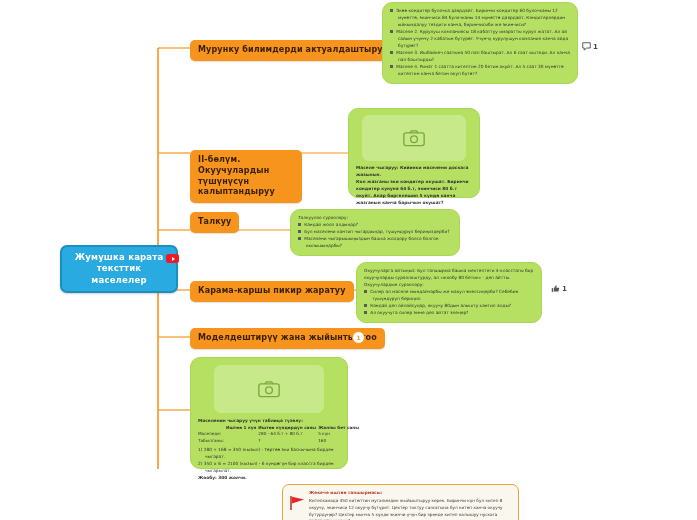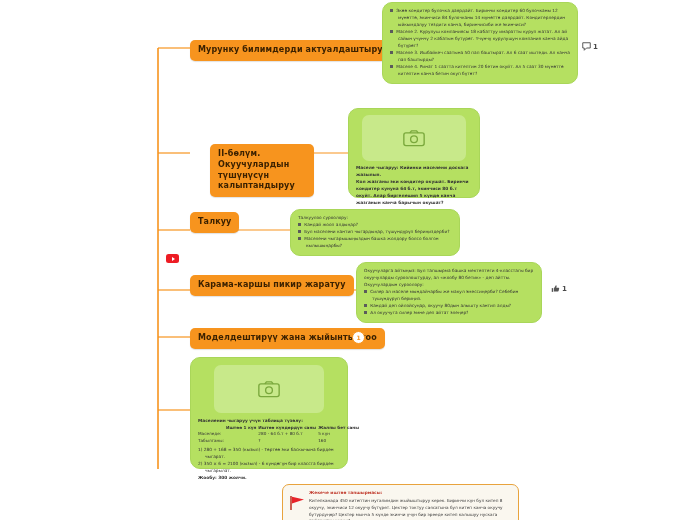--- a/index.html
+++ b/index.html
@@ -137,20 +137,23 @@
     <path d="M158,290 L190,290" stroke="#F7941E" stroke-width="1.2" fill="none"></path>
     <path d="M158,337 L190,337" stroke="#F7941E" stroke-width="1.2" fill="none"></path>
     <path d="M158,410 L190,410" stroke="#F7941E" stroke-width="1.2" fill="none"></path>
 
     <path d="M360,48  L382,48" stroke="#F7941E" stroke-width="1.1" fill="none"></path>
     <path d="M292,153 L348,153" stroke="#F7941E" stroke-width="1.1" fill="none"></path>
     <path d="M232,230 L290,230" stroke="#F7941E" stroke-width="1.1" fill="none"></path>
     <path d="M350,290 L356,290" stroke="#F7941E" stroke-width="1.1" fill="none"></path>
   </svg>
 
+  <div class="node root">
+    <span>Жумушка карата тексттик маселелер</span>
+  </div>
   <div class="redbadge" style="left:166px;top:254px;">
       <i></i>
     </div>
 
   <div class="node topic" style="left:190px;top:40px;">
     <span>Мурунку билимдерди актуалдаштыруу</span>
   </div>
 
   <div class="node panel" style="left:382px;top:2px;width:196px;">
     <span class="ln indent">
@@ -167,21 +170,21 @@
     </span>
   </div>
 
   <div class="badge" style="left:582px;top:42px;">
     <svg width="9" height="9" viewBox="0 0 12 12">
       <path d="M1 1 h10 v7 h-5 l-3 3 v-3 h-2 z" fill="none" stroke="#555" stroke-width="1.3"></path>
     </svg>
     <span>1</span>
   </div>
 
-  <div class="node topic multi" style="left:190px;top:144px;width:104px;margin-left:20px;">
+  <div class="node topic multi" style="left:190px;top:150px;width:112px;">
     <span style="white-space:pre-line;">II-бөлүм.
 Окуучулардын түшүнүсүн калыптандыруу</span>
   </div>
 
   <div class="node panel" style="left:348px;top:108px;width:132px;height:90px;">
     <div class="photo" style="height:46px;margin:1px 6px 4px 6px;">
       <svg width="22" height="18" viewBox="0 0 26 20">
         <rect x="1" y="4" width="24" height="15" rx="2.5" fill="none" stroke="#7aa83c" stroke-width="1.6"></rect>
         <path d="M8 4 l2-2.5 h6 l2 2.5" fill="none" stroke="#7aa83c" stroke-width="1.6"></path>
         <circle cx="13" cy="11.5" r="4" fill="none" stroke="#7aa83c" stroke-width="1.6"></circle>
@@ -201,21 +204,21 @@
       <span class="bullet"></span><span>Кандай жооп алдыңар?</span>
     </span>
     <span class="ln indent">
       <span class="bullet"></span><span>Бул маселени кантип чыгардыңар, түшүндүрүп бериңиздерби?</span>
     </span>
     <span class="ln indent">
       <span class="bullet"></span><span>Маселени чыгарышыңыздын башка жолдору болсо болгон кылышыңарбы?</span>
     </span>
   </div>
 
-  <div class="node topic" style="left:190px;top:275px;text-align:right;">
+  <div class="node topic" style="left:190px;top:281px;text-align:right;">
     <span>Карама-каршы пикир жаратуу</span>
   </div>
 
   <div class="node panel" style="left:356px;top:262px;width:186px;">
     <span class="ln">Окуучуларга айтыңыз: Бул тапшырма башка мектептеги 4-класстагы бир окуучуларды суроолоштурду, ал «жообу 80 бетик» - деп айтты.</span>
     <span class="ln">Окуучулардын суроолору:</span>
     <span class="ln indent">
       <span class="bullet"></span><span>Силер ал маселе мындайчарбы же макул эмессиңерби? Себебин түшүндүрүп бериңиз.</span>
     </span>
     <span class="ln indent">

